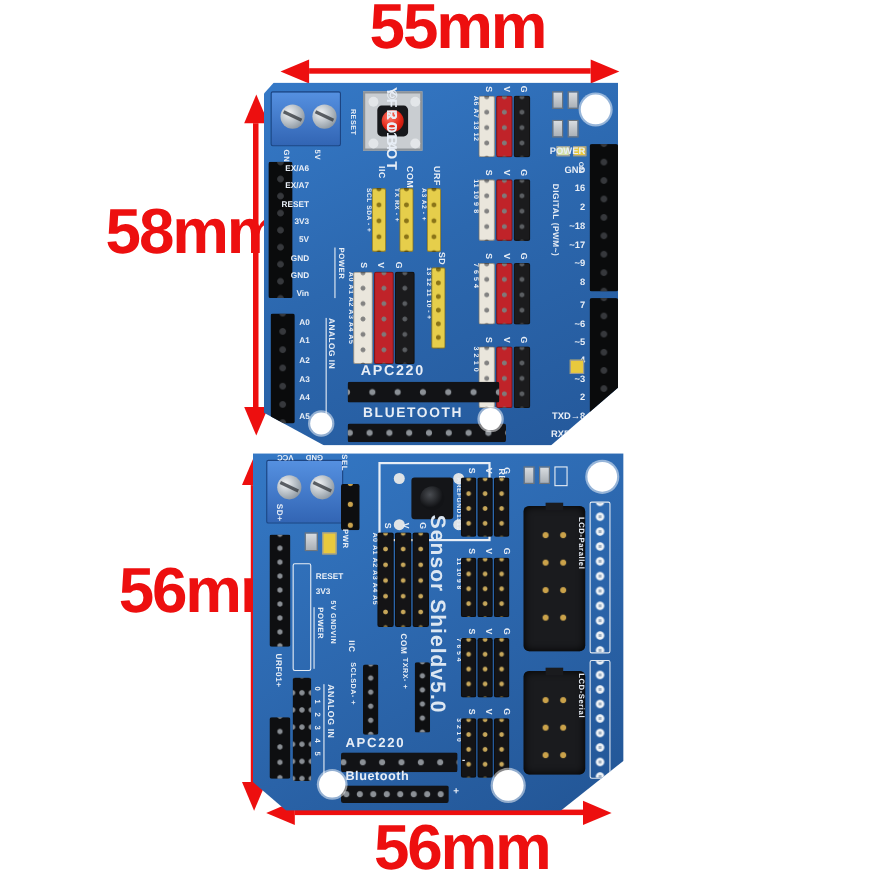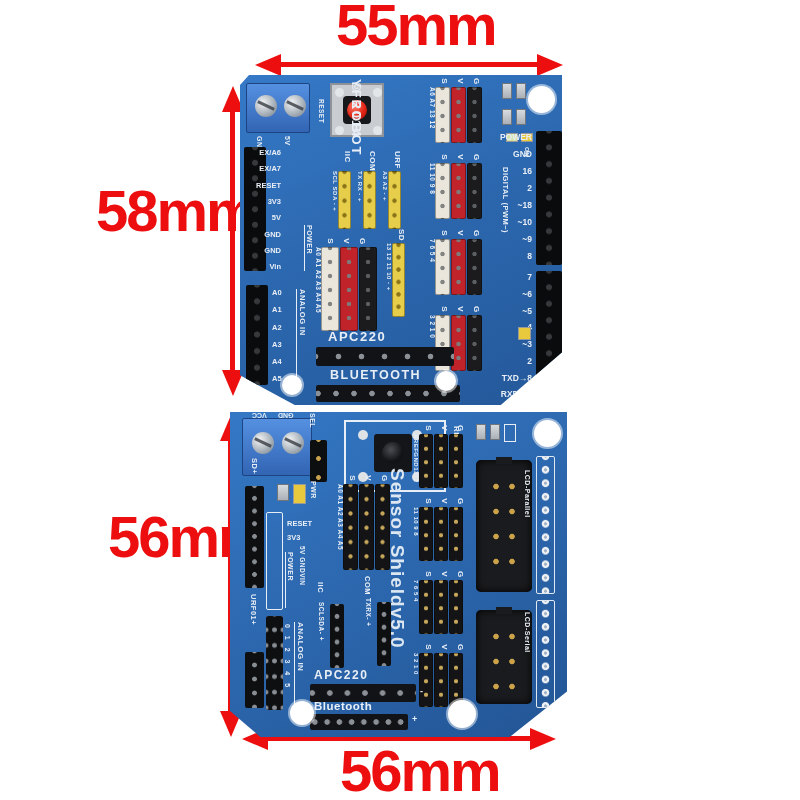--- a/index.html
+++ b/index.html
@@ -229,21 +229,21 @@
 
     <div class="fstrip" style="left:296px;top:56px;width:26px;height:134px;background-size:100% 16.75px;"></div>
     <div class="fstrip" style="left:296px;top:196px;width:26px;height:132px;background-size:100% 16.5px;"></div>
     <div class="dlabels" style="left:252px;top:58px;width:40px;height:128px;">
 
     <div class="silk dl">POWER</div>
         <div class="silk dl">GND</div>
         <div class="silk dl">16</div>
         <div class="silk dl">2</div>
         <div class="silk dl">~18</div>
-        <div class="silk dl">~10</div>
+        <div class="silk dl">~17</div>
         <div class="silk dl">~9</div>
         <div class="silk dl">8</div>
       </div>
     <div class="dlabels" style="left:252px;top:198px;width:40px;height:126px;">
 
     <div class="silk dl">7</div>
         <div class="silk dl">~6</div>
         <div class="silk dl">~5</div>
         <div class="silk dl">4</div>
         <div class="silk dl">~3</div>

